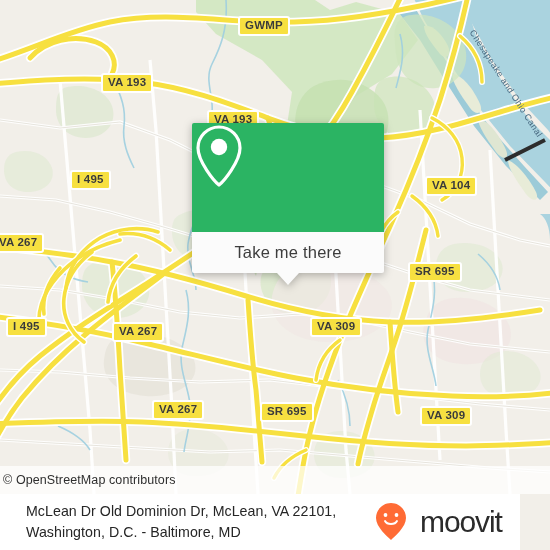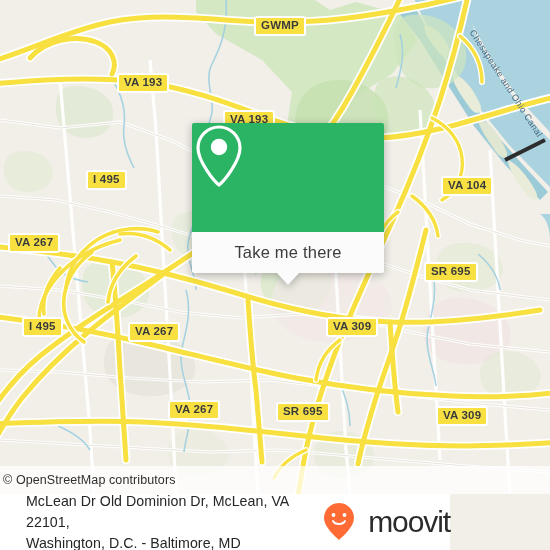--- a/index.html
+++ b/index.html
@@ -22,21 +22,20 @@
     border-radius:3px;
     color:#3b3b36;
     font-size:11.5px;
     font-weight:bold;
     letter-spacing:.2px;
     padding:1px 5px 2px 5px;
     white-space:nowrap;
     line-height:13px;
     box-sizing:border-box;
     text-shadow:0 0 1px rgba(255,255,255,.25);
-    margin-left:16px;
   }
 
   
   .water-label{
     position:absolute;
     color:#4a6b82;
     font-size:9px;
     white-space:nowrap;
     letter-spacing:.4px;
   }
@@ -66,21 +65,21 @@
   
   #attrib{
     position:absolute;left:0;top:466px;width:550px;height:28px;
     background:rgba(255,255,255,.72);
     display:flex;align-items:center;
   }
   #attrib-text{font-size:12.5px;color:#2e2e2e;padding-left:3px;letter-spacing:.1px;}
 
   
   #footer{
-    position:absolute;left:0;top:494px;width:450px;height:56px;
+    position:absolute;left:0;top:494px;width:520px;height:56px;
     background:#ffffff;display:flex;align-items:center;
   }
   #footer-address{
     font-size:14.2px;color:#262626;line-height:21px;
     padding-left:26px;width:370px;box-sizing:border-box;letter-spacing:.05px;
   }
   #logo{display:flex;align-items:center;gap:12px;margin-left:4px;}
   #logo-word{font-size:30px;color:#2b2b2b;letter-spacing:-1.1px;line-height:30px;}
 </style>
 </head>

